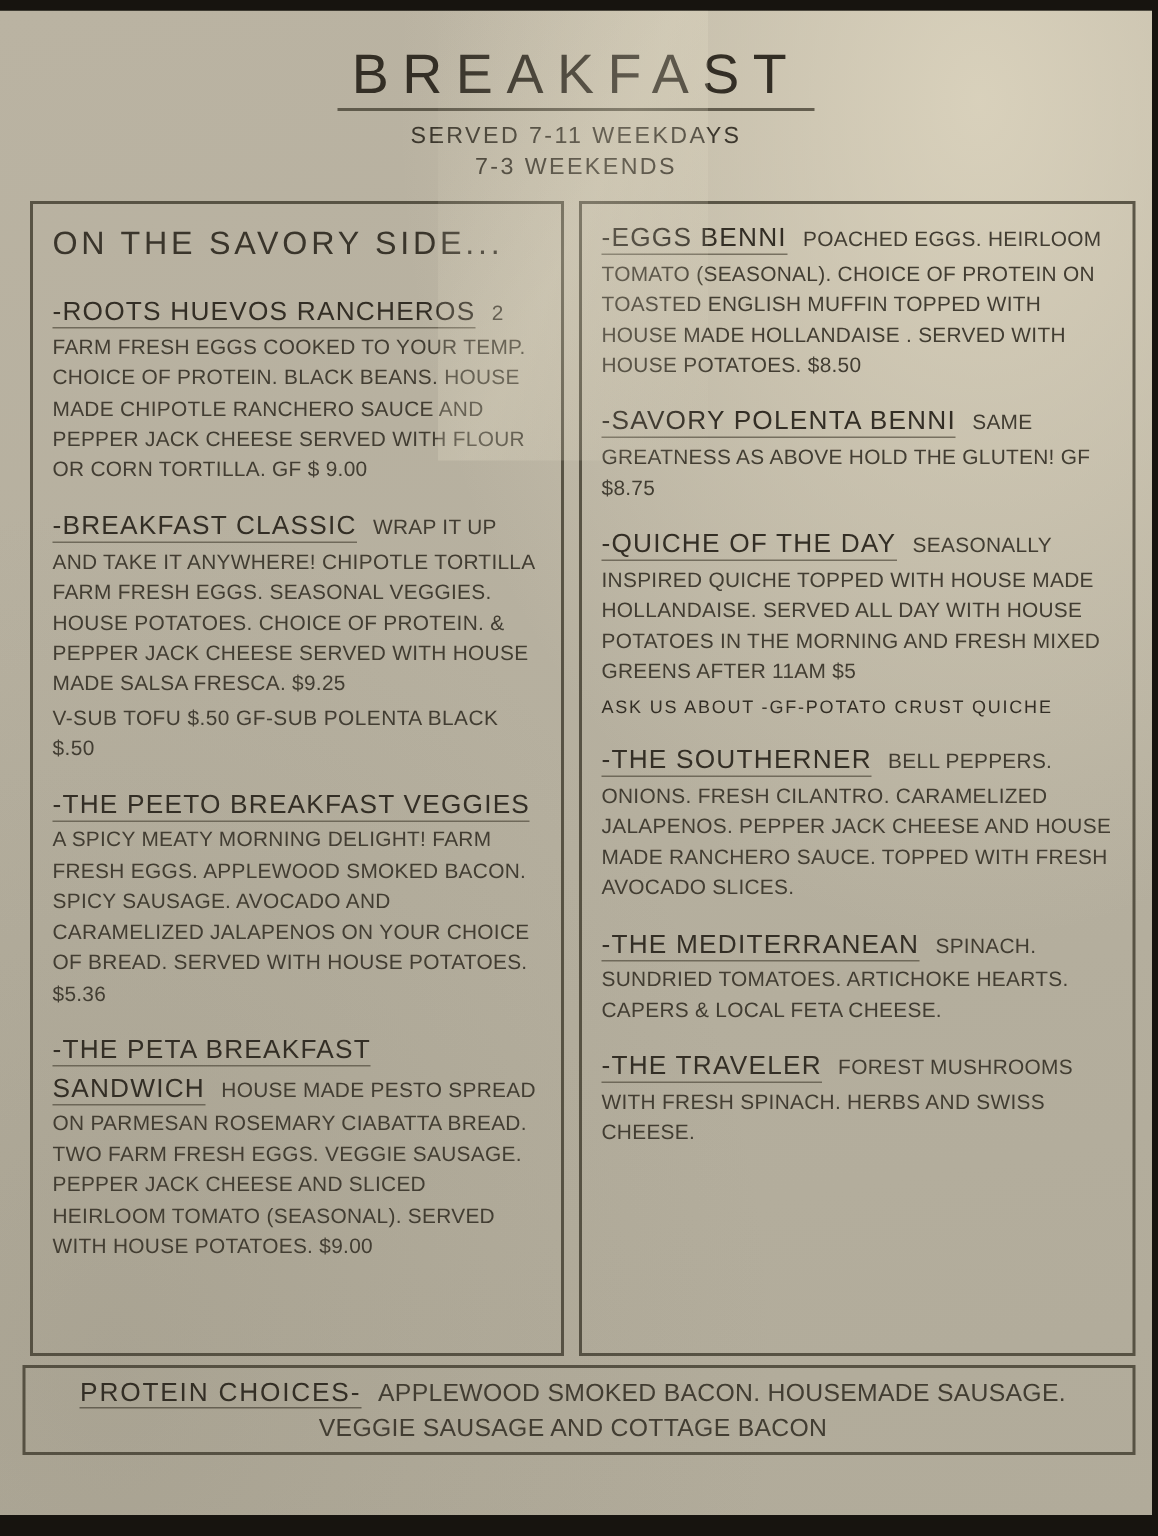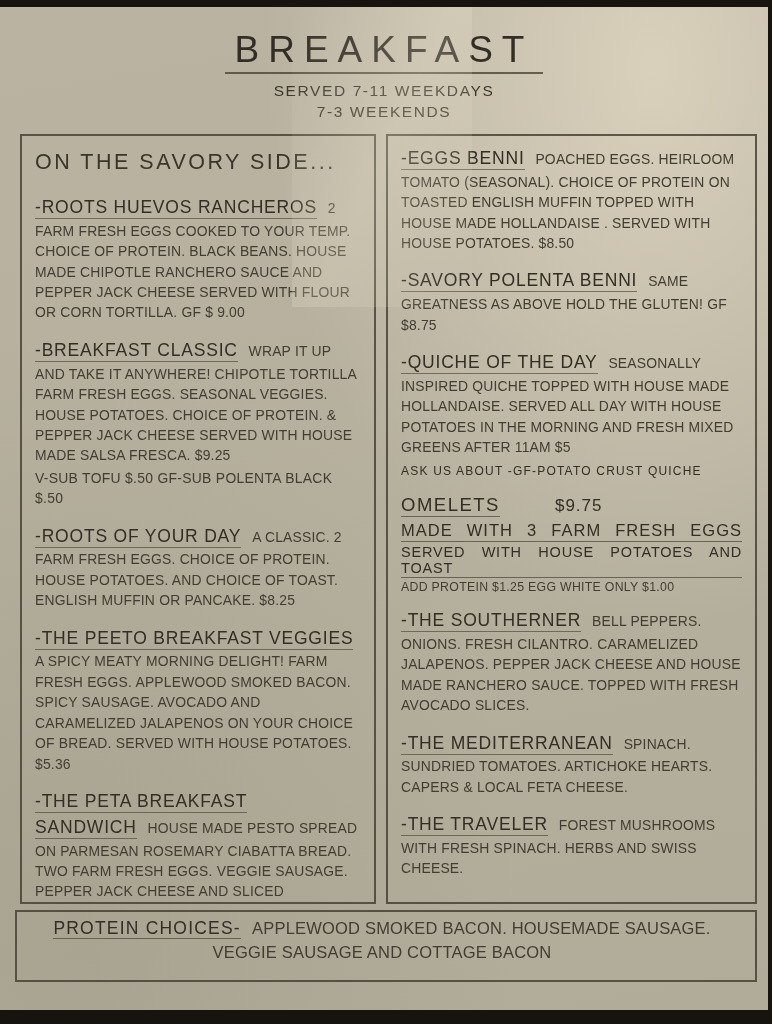--- a/index.html
+++ b/index.html
@@ -62,21 +62,21 @@
   .om-price{font-size:17px;font-weight:500;color:#332e25;margin-left:55px;letter-spacing:1px;}
   .jline{
     text-align:justify;text-align-last:justify;
     border-bottom:1.5px solid rgba(73,67,54,.7);
     color:#332e25;font-weight:500;
   }
   .om-line1{font-size:16.5px;letter-spacing:1px;padding:2px 0 1px 0;}
   .om-line2{font-size:14.5px;letter-spacing:.8px;padding:2px 0 1px 0;}
   .om-line3{font-size:12.3px;letter-spacing:.3px;margin-top:2px;color:#423d32;}
   .protein-box{
-    position:absolute;left:15px;top:903px;width:742px;height:72px;
+    position:absolute;left:15px;top:903px;width:742px;height:60px;
     border:2px solid rgba(71,66,52,.85);box-sizing:border-box;
     text-align:center;padding:5px 30px 0 22px;
     font-size:16.5px;line-height:1.35;color:#3a352b;letter-spacing:.6px;
   }
   .pc-title{
     font-weight:500;color:#332e25;letter-spacing:1.2px;font-size:17.5px;
     border-bottom:1.5px solid rgba(73,67,54,.7);margin-right:6px;
   }
   
   .edge{position:absolute;background:#17140f;}
@@ -103,24 +103,20 @@
         <span class="t">-ROOTS HUEVOS RANCHEROS</span>
         <span class="d">2 FARM FRESH EGGS COOKED TO YOUR TEMP. CHOICE OF PROTEIN. BLACK BEANS. HOUSE MADE CHIPOTLE RANCHERO SAUCE AND PEPPER JACK CHEESE SERVED WITH FLOUR OR CORN TORTILLA. GF $ 9.00</span>
       </p>
 
       <p class="item">
         <span class="t">-BREAKFAST CLASSIC</span>
         <span class="d">WRAP IT UP AND TAKE IT ANYWHERE! CHIPOTLE TORTILLA FARM FRESH EGGS. SEASONAL VEGGIES. HOUSE POTATOES. CHOICE OF PROTEIN. &amp; PEPPER JACK CHEESE SERVED WITH HOUSE MADE SALSA FRESCA. $9.25</span>
         <span class="note">V-SUB TOFU $.50 GF-SUB POLENTA BLACK $.50</span>
       </p>
 
-      <p class="item">
-        <span class="t">-ROOTS OF YOUR DAY</span>
-        <span class="d">A CLASSIC. 2 FARM FRESH EGGS. CHOICE OF PROTEIN. HOUSE POTATOES. AND CHOICE OF TOAST. ENGLISH MUFFIN OR PANCAKE. $8.25</span>
-      </p>
 
       <p class="item">
         <span class="t">-THE PEETO BREAKFAST VEGGIES</span>
         <span class="d">A SPICY MEATY MORNING DELIGHT! FARM FRESH EGGS. APPLEWOOD SMOKED BACON. SPICY SAUSAGE. AVOCADO AND CARAMELIZED JALAPENOS ON YOUR CHOICE OF BREAD. SERVED WITH HOUSE POTATOES. $5.36</span>
       </p>
 
       <p class="item">
         <span class="t">-THE PETA BREAKFAST SANDWICH</span>
         <span class="d">HOUSE MADE PESTO SPREAD ON PARMESAN ROSEMARY CIABATTA BREAD. TWO FARM FRESH EGGS. VEGGIE SAUSAGE. PEPPER JACK CHEESE AND SLICED HEIRLOOM TOMATO (SEASONAL). SERVED WITH HOUSE POTATOES. $9.00</span>
       </p>
@@ -137,29 +133,20 @@
         <span class="t">-SAVORY POLENTA BENNI</span>
         <span class="d">SAME GREATNESS AS ABOVE HOLD THE GLUTEN! GF $8.75</span>
       </p>
 
       <p class="item">
         <span class="t">-QUICHE OF THE DAY</span>
         <span class="d">SEASONALLY INSPIRED QUICHE TOPPED WITH HOUSE MADE HOLLANDAISE. SERVED ALL DAY WITH HOUSE POTATOES IN THE MORNING AND FRESH MIXED GREENS AFTER 11AM $5</span>
         <span class="note-strong">ASK US ABOUT -GF-POTATO CRUST QUICHE</span>
       </p>
 
-      <div class="omelets">
-        <div class="om-head">
-          <span class="om-title">OMELETS</span>
-          <span class="om-price">$9.75</span>
-        </div>
-        <div class="jline om-line1">MADE WITH 3 FARM FRESH EGGS</div>
-        <div class="jline om-line2">SERVED WITH HOUSE POTATOES AND TOAST</div>
-        <div class="om-line3">ADD PROTEIN $1.25  EGG WHITE ONLY $1.00</div>
-      </div>
 
       <p class="item">
         <span class="t">-THE SOUTHERNER</span>
         <span class="d">BELL PEPPERS. ONIONS. FRESH CILANTRO. CARAMELIZED JALAPENOS. PEPPER JACK CHEESE AND HOUSE MADE RANCHERO SAUCE. TOPPED WITH FRESH AVOCADO SLICES.</span>
       </p>
 
       <p class="item">
         <span class="t">-THE MEDITERRANEAN</span>
         <span class="d">SPINACH. SUNDRIED TOMATOES. ARTICHOKE HEARTS. CAPERS &amp; LOCAL FETA CHEESE.</span>
       </p>

